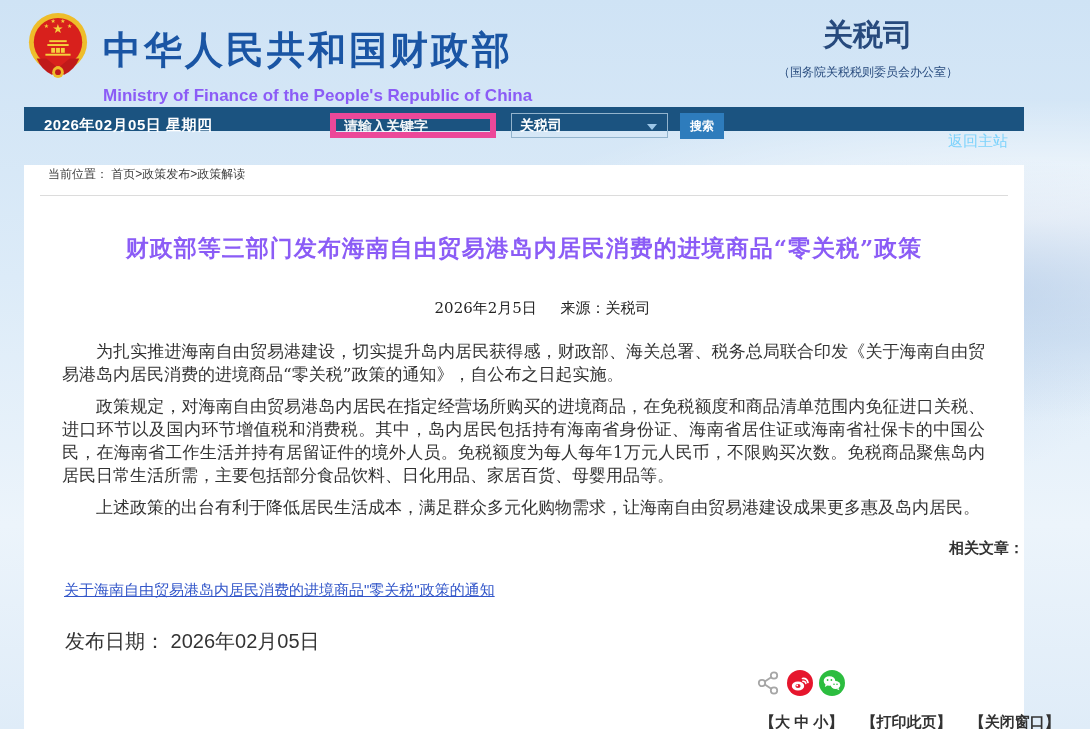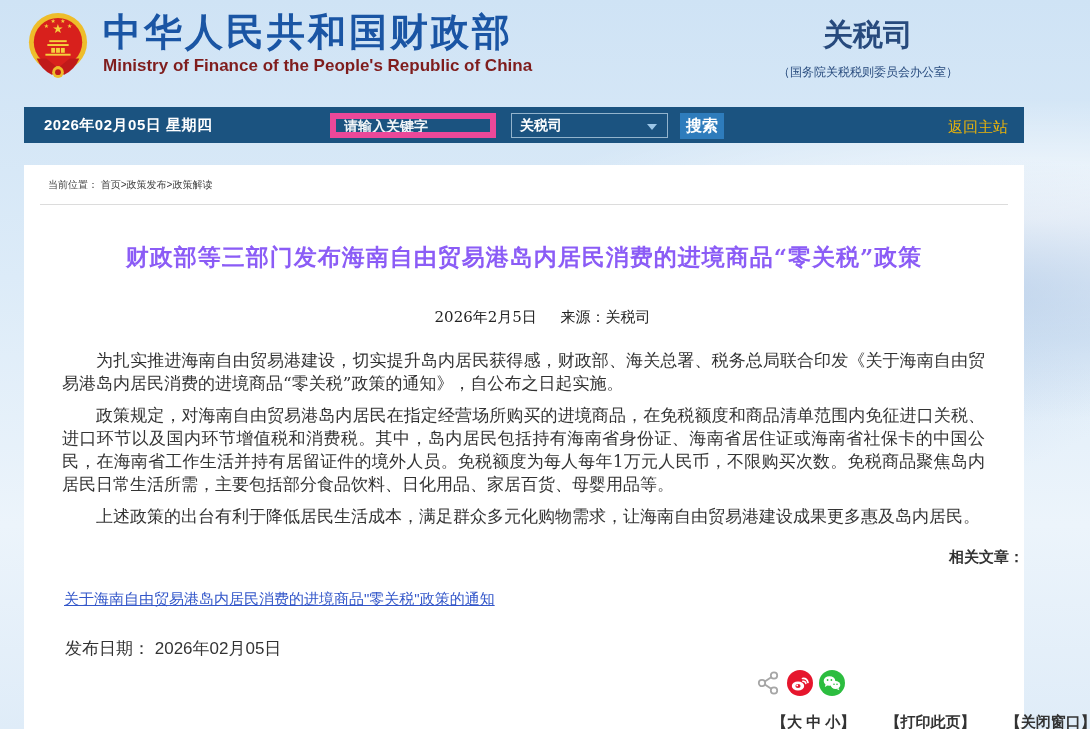--- a/index.html
+++ b/index.html
@@ -10,33 +10,33 @@
     background:
       radial-gradient(ellipse 620px 190px at 88% 40%, rgba(160,188,224,0.55), transparent 70%),
       radial-gradient(ellipse 700px 160px at 95% 30%, rgba(255,255,255,0.85), transparent 75%),
       radial-gradient(ellipse 500px 140px at 70% 55%, rgba(178,202,233,0.35), transparent 70%),
       linear-gradient(180deg, #cfe3f5 0%, #dcebf8 38%, #ecf4fb 72%, #dfecf8 100%);
   }
 
   
   .header { position: absolute; top: 0; left: 0; width: 1090px; height: 105px; }
   .emblem { position: absolute; left: 27px; top: 10px; }
-  .site-title-block { position: absolute; left: 103px; top: 10px; }
+  .site-title-block { position: absolute; left: 103px; top: 28px; }
   .site-title {
     font-size: 38px; font-weight: bold; color: #1a55a4;
     letter-spacing: 3px; font-family: "Liberation Sans", sans-serif; line-height: 44px;
   }
-  .site-subtitle { font-size: 17px; font-weight: bold; color: #7f1d1d; margin-top: 2px; }
+  .site-subtitle { font-size: 17px; font-weight: bold; color: #8b5cf6; margin-top: 14px; }
   .dept-block { position: absolute; right: 77px; top: 16px; width: 290px; text-align: center; }
   .dept-name { font-size: 30px; font-weight: bold; color: #274a7d; line-height: 38px; }
   .dept-subname { font-size: 12px; color: #274a7d; margin-top: 10px; white-space: nowrap; }
 
   
   .navbar {
-    position: absolute; left: 24px; top: 107px; width: 1000px; height: 36px;
+    position: absolute; left: 24px; top: 107px; width: 1000px; height: 24px;
     background: #1b5380;
   }
   .nav-date {
     position: absolute; left: 20px; top: 0; height: 36px; line-height: 36px;
     color: #ffffff; font-weight: bold; font-size: 15px; letter-spacing: 0.5px;
   }
   .nav-search-input {
     position: absolute; left: 306px; top: 6px; width: 166px; height: 25px;
     background: transparent; border: 6px solid #ec4899; color: #ffffff;
     font-size: 14px; font-weight: bold; padding: 0 8px; outline: none;
@@ -48,35 +48,35 @@
     border: 1px solid #93b4cd; color: #ffffff; font-size: 14px; font-weight: bold;
     line-height: 23px; padding: 0 8px; cursor: pointer;
   }
   .nav-select .caret {
     position: absolute; right: 10px; top: 10px;
     width: 0; height: 0; border-left: 5px solid transparent;
     border-right: 5px solid transparent; border-top: 6px solid #9cc7e8;
   }
   .nav-search-btn {
     position: absolute; left: 656px; top: 6px; width: 44px; height: 26px;
-    background: #2e7cbc; color: #ffffff; font-size: 16px; font-weight: bold;
+    background: #2e7cbc; color: #ffffff; font-size: 12px; font-weight: bold;
     border: none; cursor: pointer; text-align: center; line-height: 26px;
     font-family: "Liberation Sans", sans-serif;
   }
   .nav-home-link {
-    position: absolute; right: 16px; top: 2px; height: 36px; line-height: 36px;
-    color: #eab308; font-size: 15px; text-decoration: none; cursor: pointer;
+    position: absolute; right: 16px; top: 16px; height: 36px; line-height: 36px;
+    color: #7dd3fc; font-size: 15px; text-decoration: none; cursor: pointer;
   }
 
   
   .panel {
     position: absolute; left: 24px; top: 165px; width: 1000px; height: 620px;
     background: #ffffff;
   }
-  .breadcrumb-row { padding: 13px 24px 12px 24px; font-size: 10px; color: #3d3d3d; }
+  .breadcrumb-row { padding: 1px 24px 12px 24px; font-size: 12px; color: #3d3d3d; }
   .breadcrumb-row .crumb-path { color: #3d3d3d; cursor: pointer; }
   .divider { height: 1px; background: #dcdcdc; margin: 0 16px; }
 
   .article-title {
     margin: 37px 40px 0 40px; text-align: center;
     font-family: "DejaVu Serif", "Liberation Serif", serif;
     font-size: 23px; font-weight: bold; color: #8b5cf6; letter-spacing: 1px;
   }
   .article-meta {
     margin-top: 35px; text-align: center;
@@ -92,30 +92,30 @@
     text-align: justify; text-indent: 2em; margin-bottom: 9px;
   }
 
   .related-label {
     margin: 20px 0 0 40px; font-size: 15px; font-weight: bold; color: #333333; text-align: right;
   }
   .related-link {
     display: inline-block; margin: 23px 0 0 40px; font-size: 15px;
     color: #3256c9; text-decoration: underline; cursor: pointer;
   }
-  .pub-row { margin: 28px 0 0 41px; font-size: 17px; color: #333333; }
+  .pub-row { margin: 28px 0 0 41px; font-size: 20px; color: #333333; }
 
   .share-row { position: absolute; left: 733px; top: 505px; display: flex; align-items: center; }
   .share-row .icon-btn { margin-right: 6px; cursor: pointer; display: inline-block; }
 
   .footer-actions {
     position: absolute; left: 736px; top: 548px; white-space: nowrap;
     font-size: 15px; font-weight: bold; color: #333333;
   }
-  .footer-actions span { margin-right: 14px; cursor: pointer; margin-left: 12px; }
+  .footer-actions span { margin-right: 14px; cursor: pointer; }
 </style>
 </head>
 <body>
 
 <div class="header">
   <div class="emblem">
     <svg width="62" height="72" viewBox="0 0 64 74">
       <circle cx="32" cy="33" r="30" fill="#eebd2a"></circle>
       <circle cx="32" cy="33" r="25" fill="#d8201c"></circle>
       <path d="M10,50 Q15,62 26,67 L31,59 L20,50 Z" fill="#c01a1a"></path>

